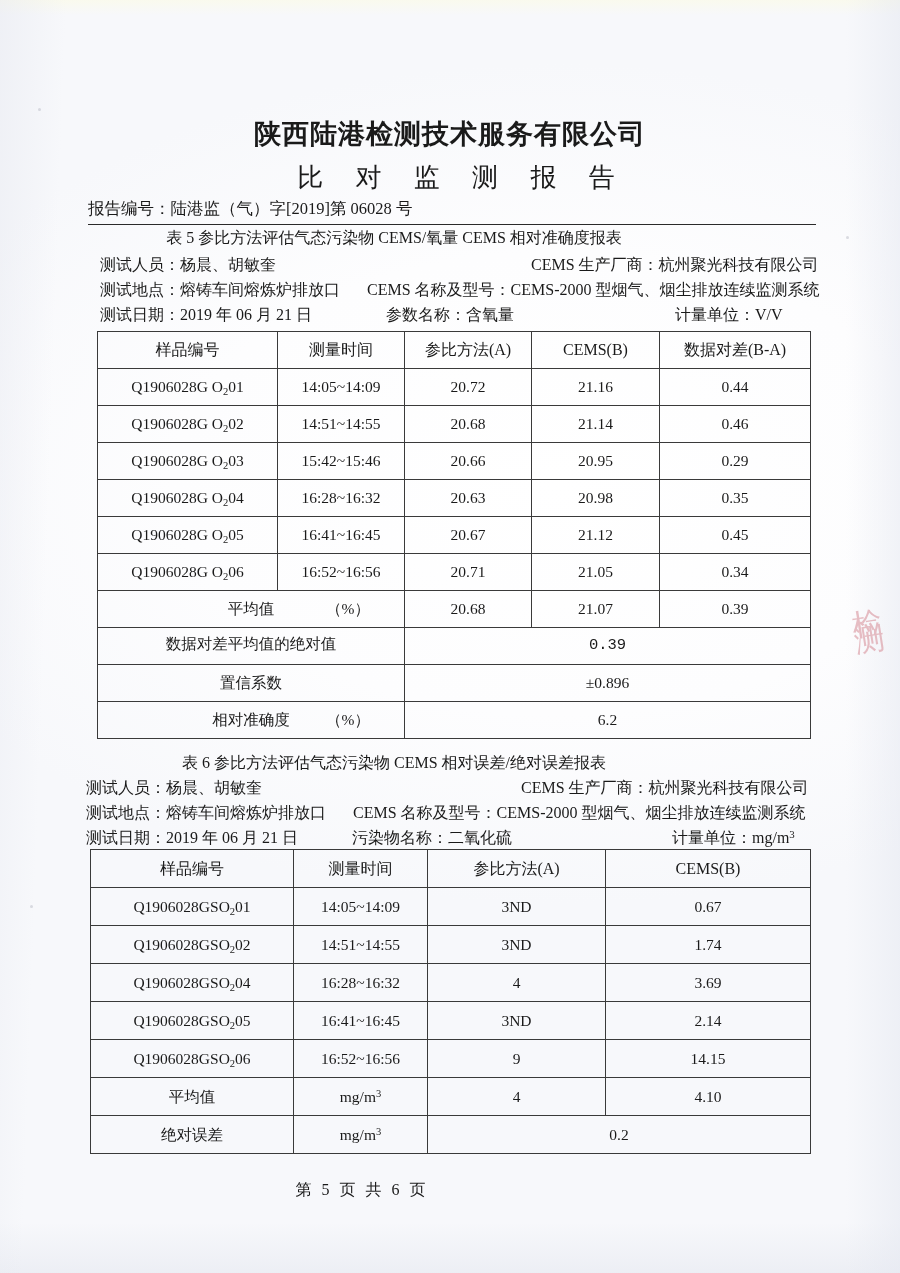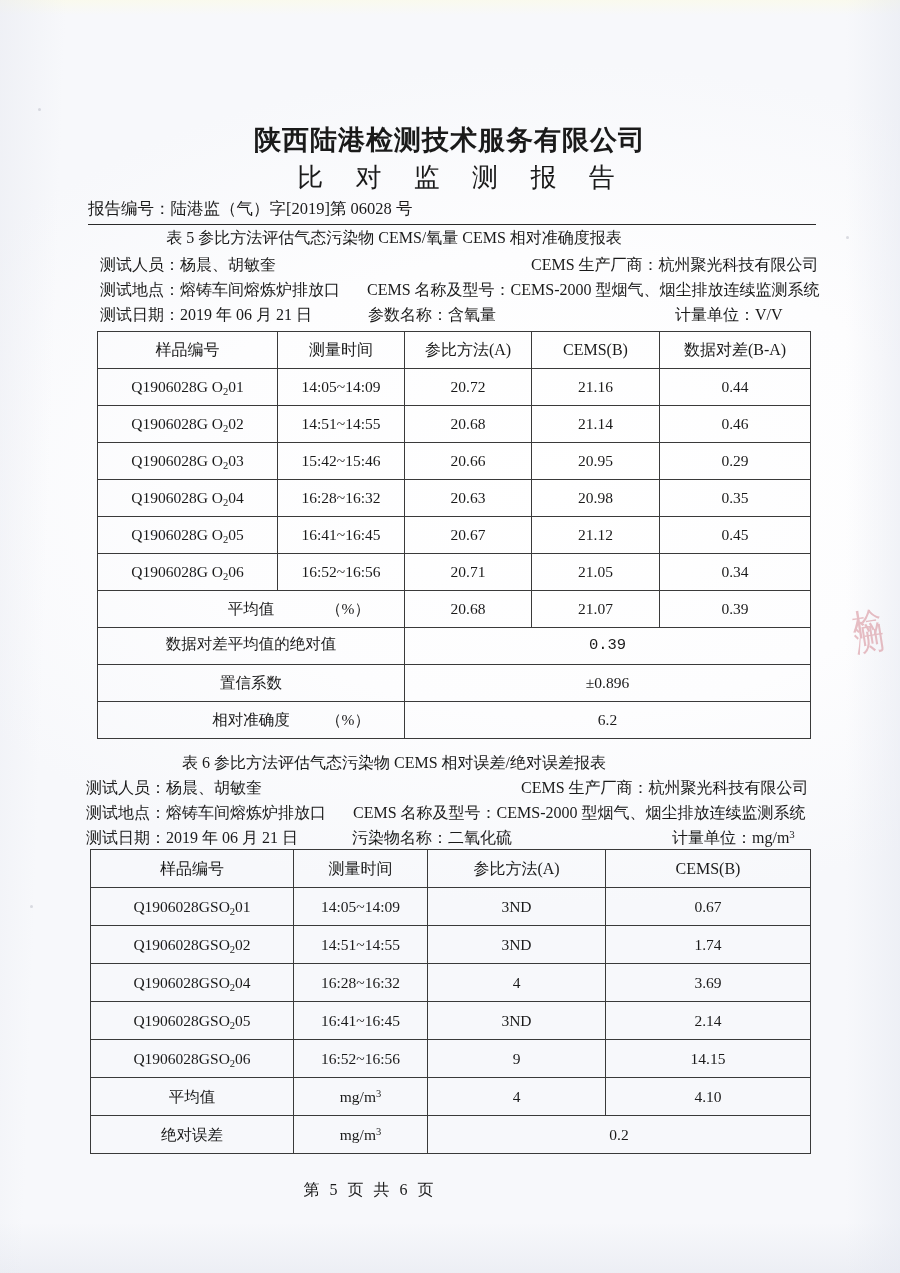--- a/index.html
+++ b/index.html
@@ -37,21 +37,21 @@
   .content {
     position: absolute;
     left: 0; top: 0;
     width: 900px;
     height: 1273px;
   }
 
   
   .company-title {
     position: absolute;
-    left: 0; top: 122px;
+    left: 0; top: 116px;
     width: 900px;
     text-align: center;
     font-size: 27px;
     font-weight: bold;
     letter-spacing: 1px;
     font-family: "DejaVu Serif", "Liberation Serif", serif;
   }
   .report-title {
     position: absolute;
     left: 6px; top: 160px;
@@ -123,21 +123,20 @@
   sup { font-size: 0.68em; vertical-align: baseline; position: relative; top: -0.45em; }
 
   
   .footer {
     position: absolute;
     left: 0; top: 1180px;
     width: 724px;
     text-align: center;
     font-size: 16px;
     letter-spacing: 3px;
-    padding-left: 8px;
   }
 
   
   .stamp {
     position: absolute;
     right: -4px;
     top: 584px;
     width: 58px;
     height: 180px;
     color: #d68b95;
@@ -186,21 +185,21 @@
   <div class="meta-line" style="left:100px; top:280px;">
     <span>测试地点：</span><span>熔铸车间熔炼炉排放口</span>
   </div>
   <div class="meta-line" style="left:367px; top:280px;">
     <span>CEMS 名称及型号：</span><span>CEMS-2000 型烟气、烟尘排放连续监测系统</span>
   </div>
 
   <div class="meta-line" style="left:100px; top:305px;">
     <span>测试日期：</span><span>2019 年 06 月 21 日</span>
   </div>
-  <div class="meta-line" style="left:368px; top:305px;">
+  <div class="meta-line" style="left:386px; top:305px;">
     <span>参数名称：</span><span>含氧量</span>
   </div>
   <div class="meta-line" style="left:675px; top:305px;">
     <span>计量单位：</span><span>V/V</span>
   </div>
 
   <table class="rep" id="t5" style="left:97px; top:331px; width:713px;">
     <colgroup>
       <col style="width:180px">
         <col style="width:127px">

